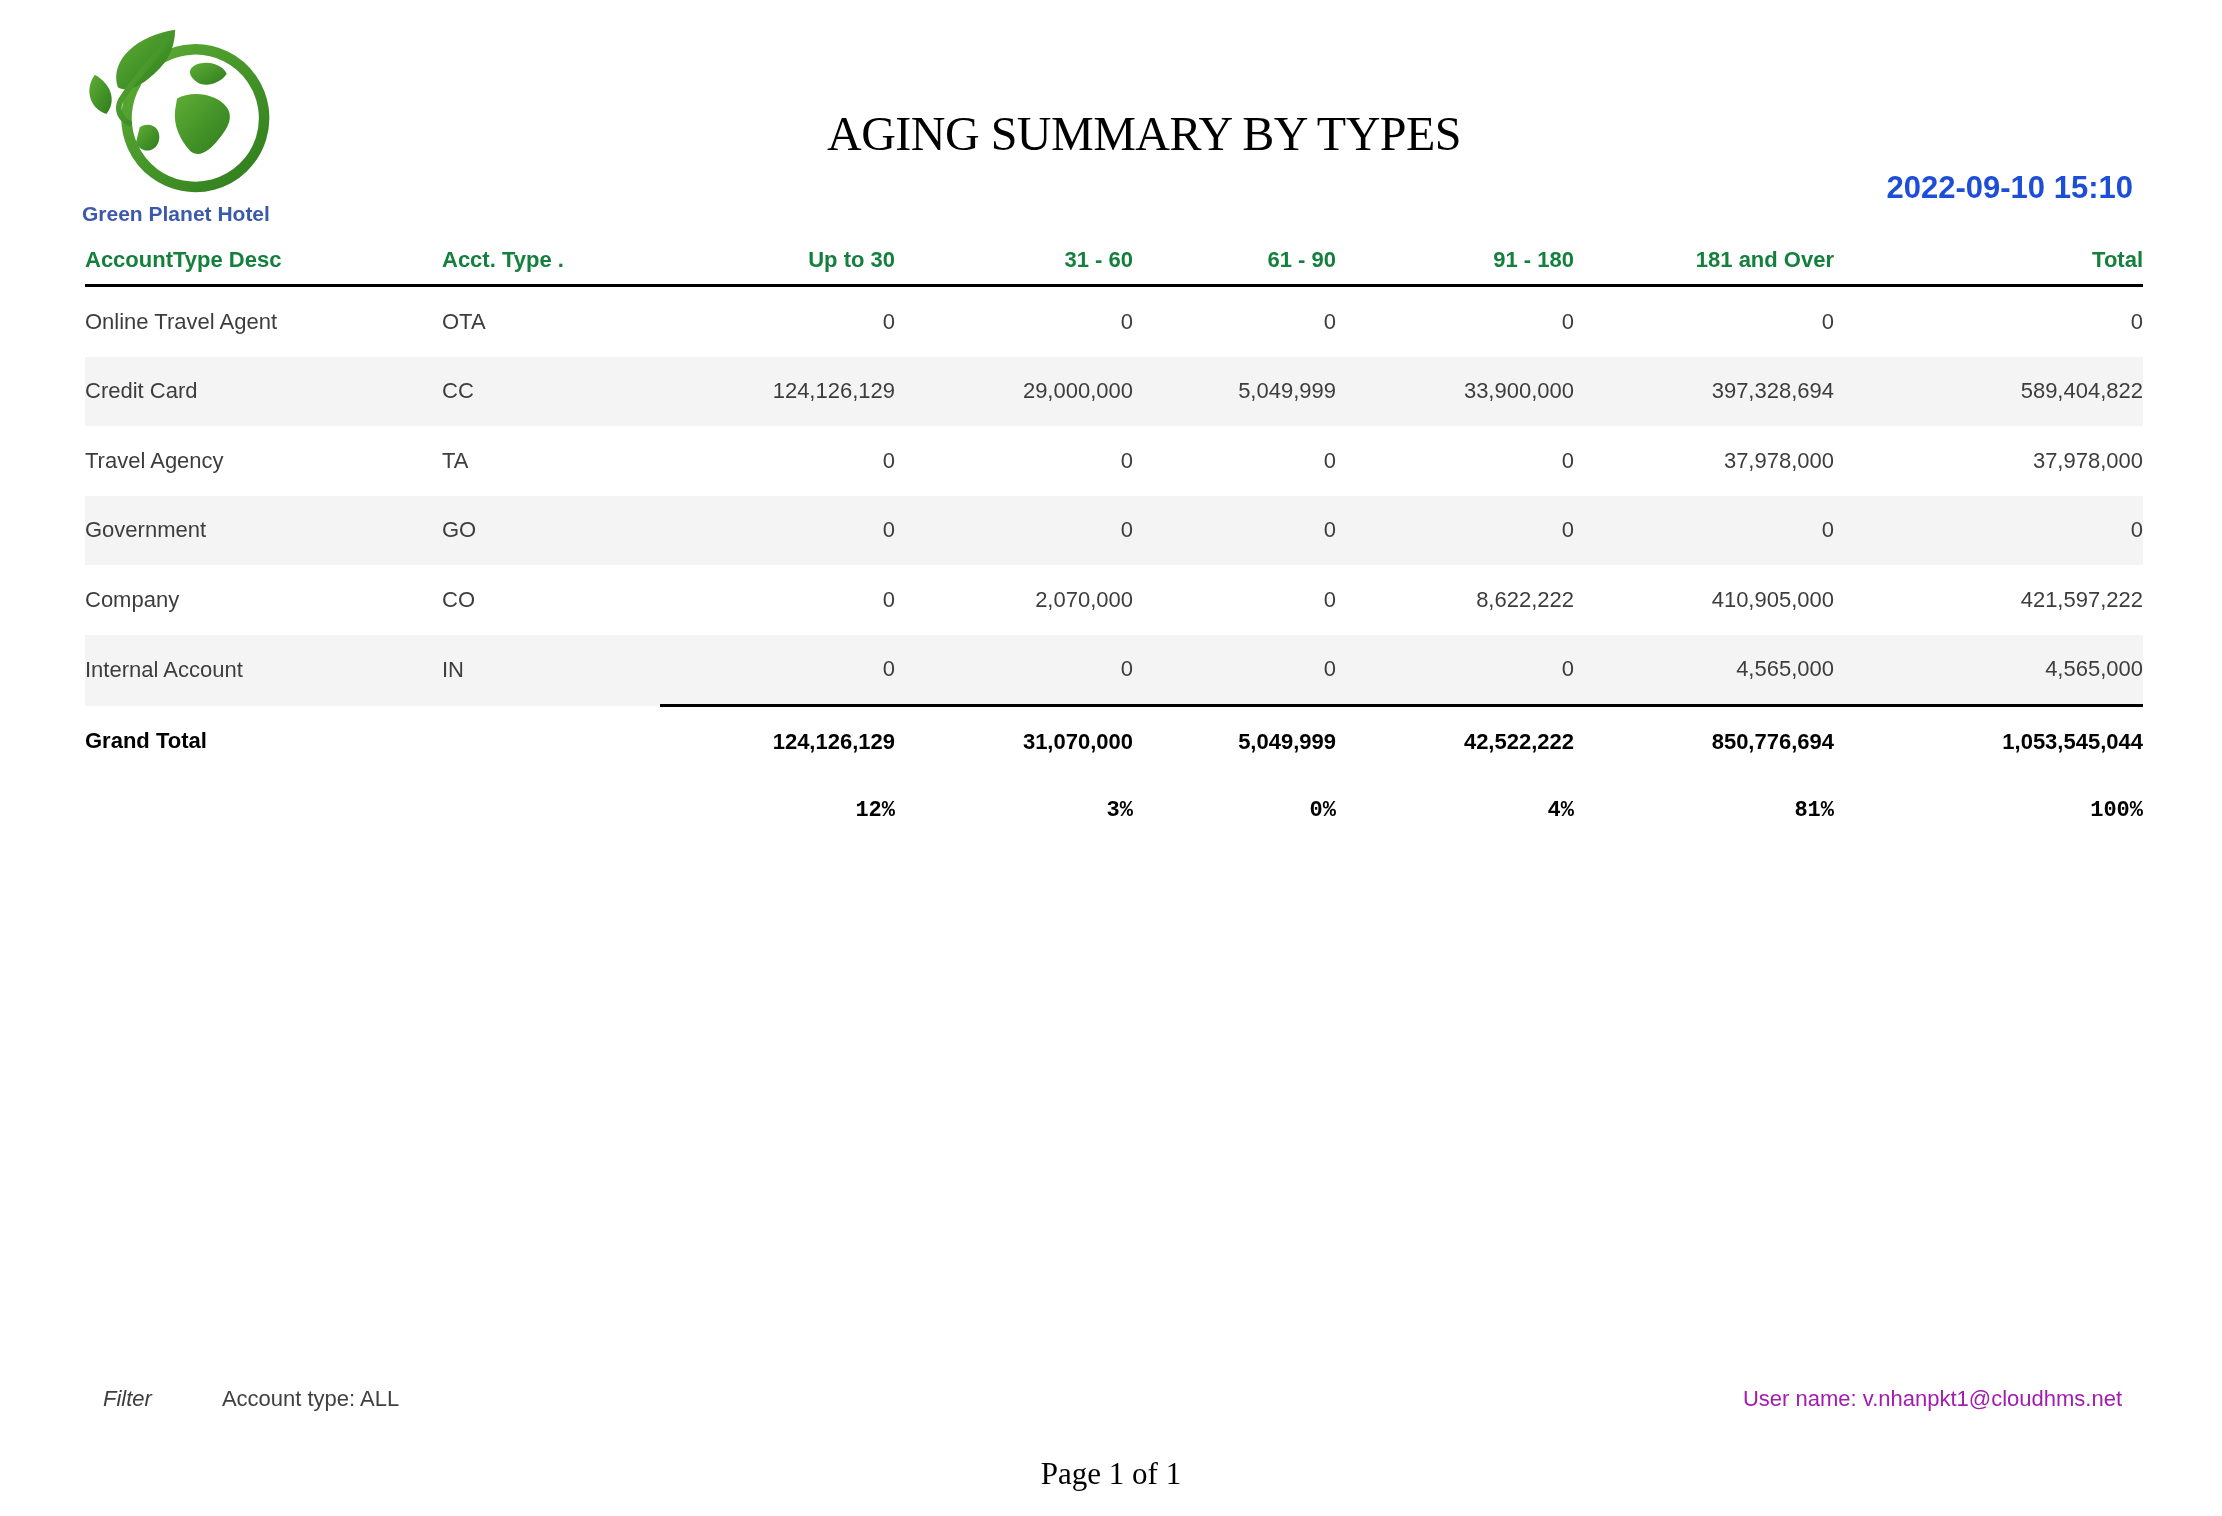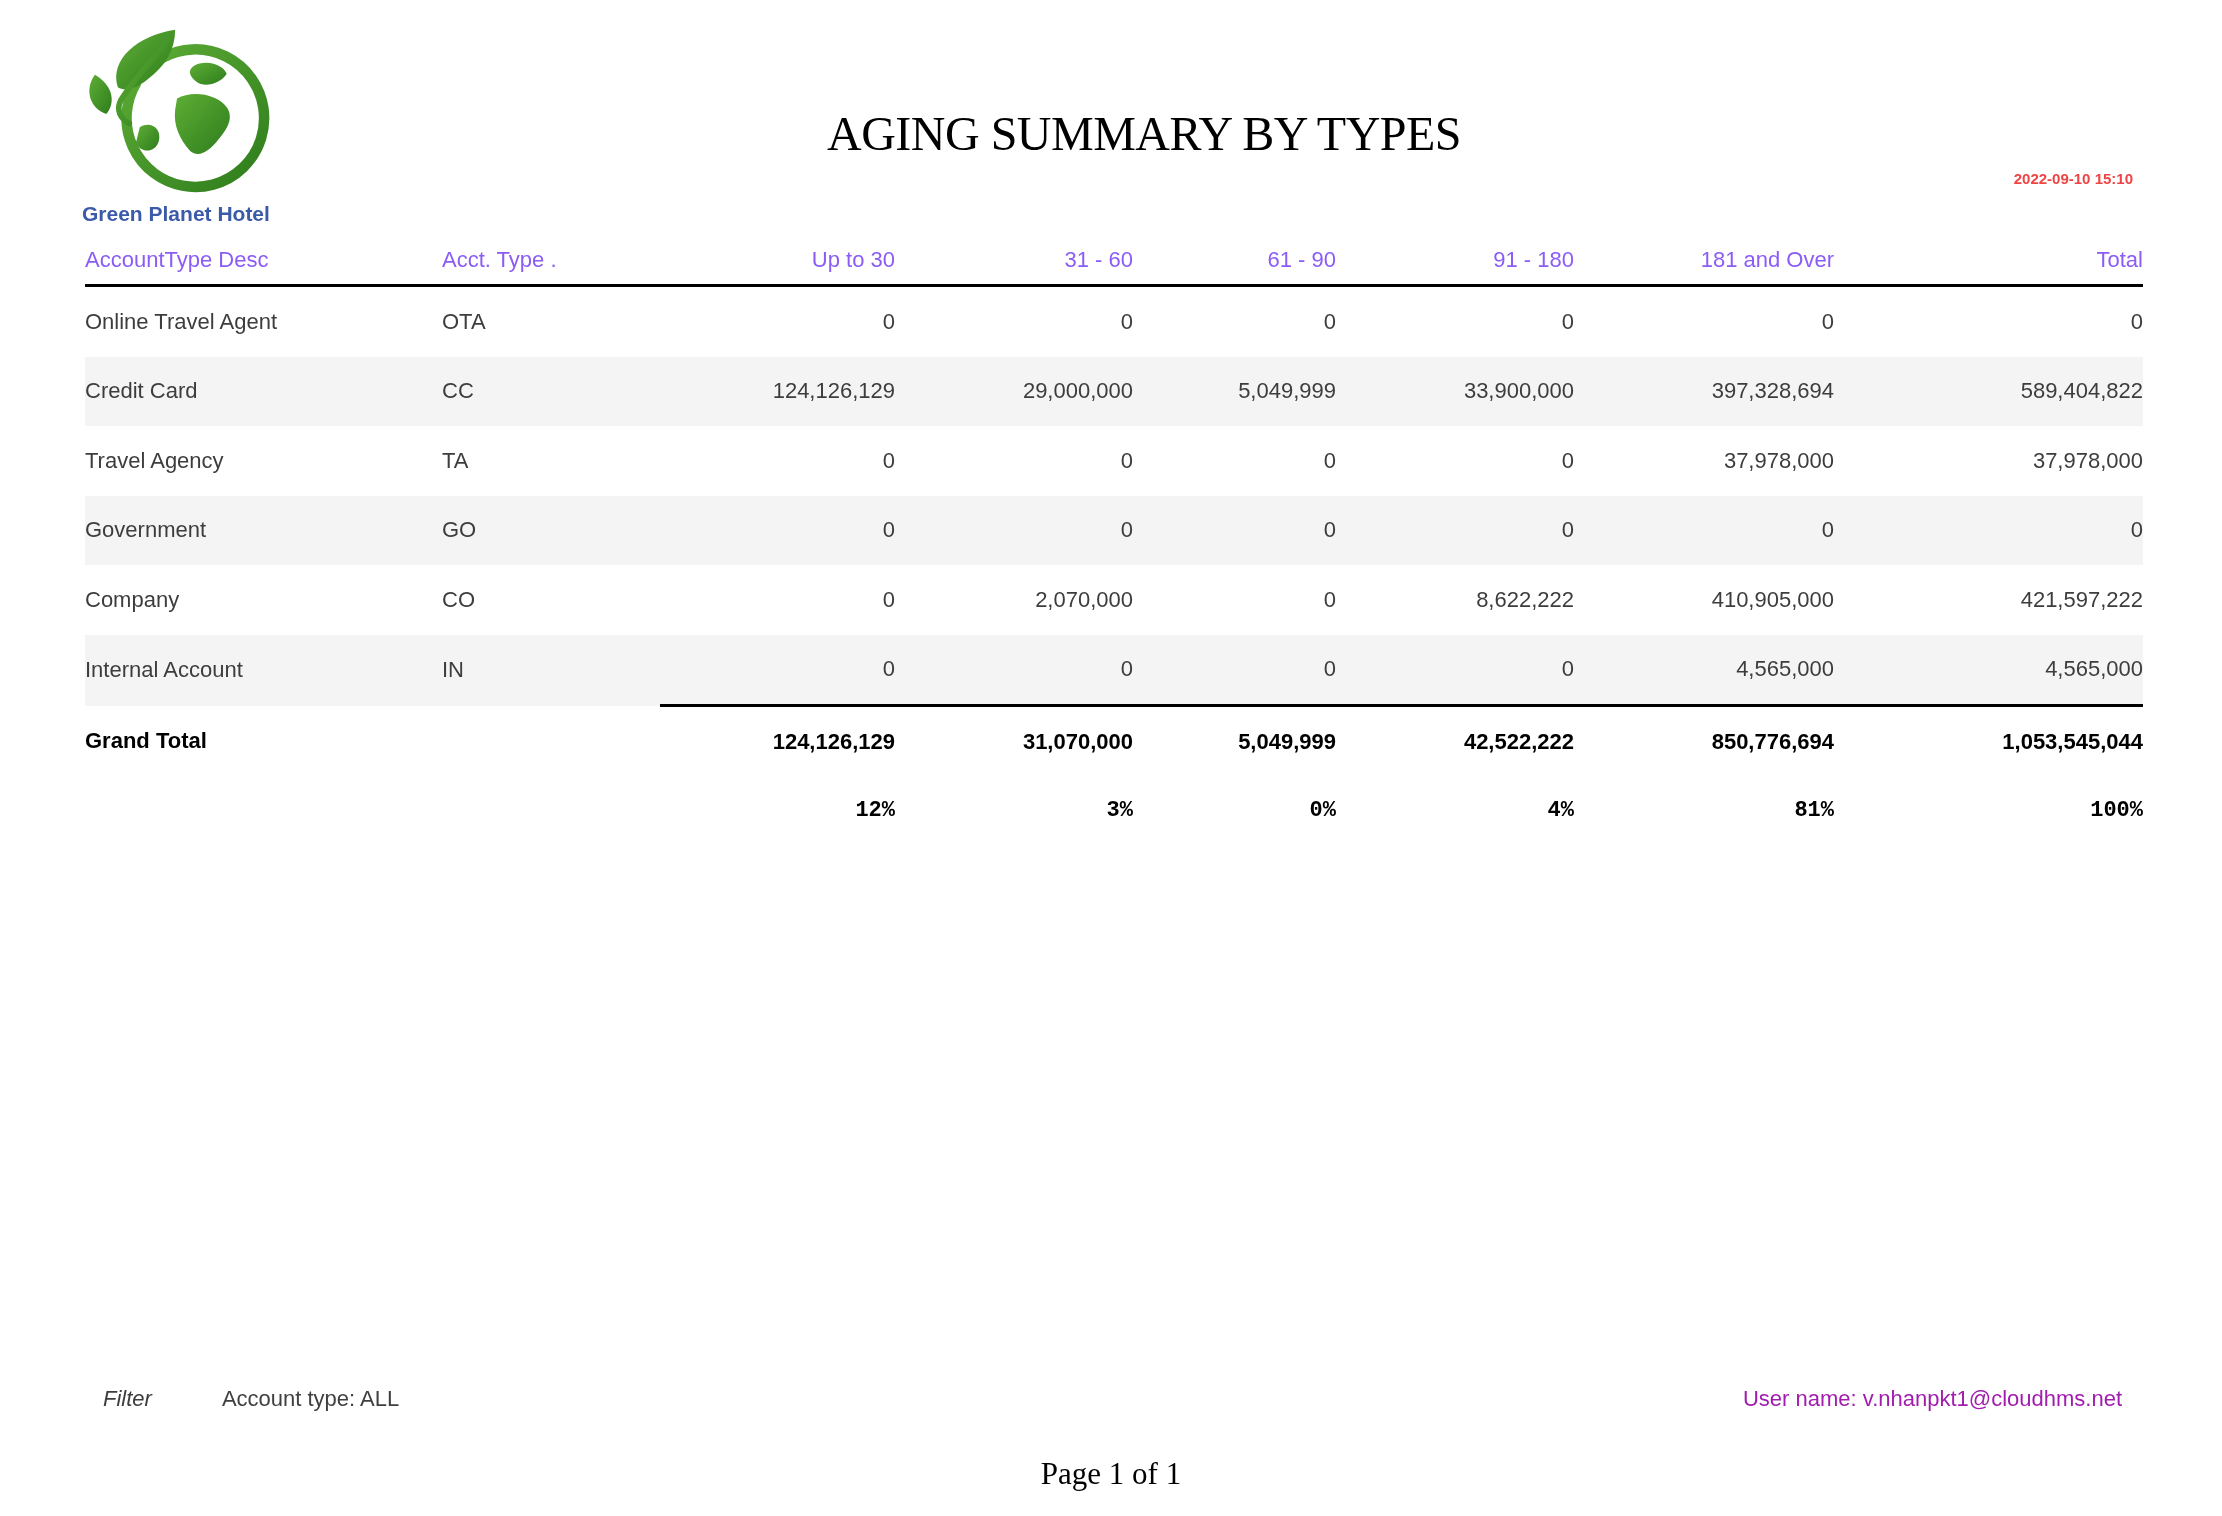--- a/index.html
+++ b/index.html
@@ -15,30 +15,30 @@
     margin-top:4px;font-size:21px;font-weight:700;color:#3b5aa9;
     letter-spacing:0px;white-space:nowrap;
   }
   .report-title{
     position:absolute;left:0;top:106px;width:100%;text-align:center;
     font-family:"Liberation Serif", serif;font-size:48px;font-weight:400;
     letter-spacing:-0.5px;color:#000;padding-left:33px;
   }
   .timestamp{
     position:absolute;top:170px;right:89px;
-    font-size:15px;font-weight:700;color:#ef4444;white-space:nowrap;
+    font-size:31px;font-weight:700;color:#1d4ed8;white-space:nowrap;
   }
   
   table.aging{
     position:absolute;left:85px;top:236px;width:2058px;
     border-collapse:collapse;table-layout:fixed;
     font-size:22px;
   }
   table.aging th{
-    font-weight:400;color:#8b5cf6;height:48px;vertical-align:middle;
+    font-weight:700;color:#15803d;height:48px;vertical-align:middle;
     border-bottom:3px solid #000;padding:0;white-space:nowrap;
   }
   table.aging td{
     height:69.5px;vertical-align:middle;padding:0;white-space:nowrap;
     font-weight:400;color:#3d3d3d;
   }
   .col-num{text-align:right;}
   td.desc, th.desc{padding-left:19px;text-align:left;}
   td.code, th.code{text-align:left;}
   td.last, th.last{padding-right:20px;}

